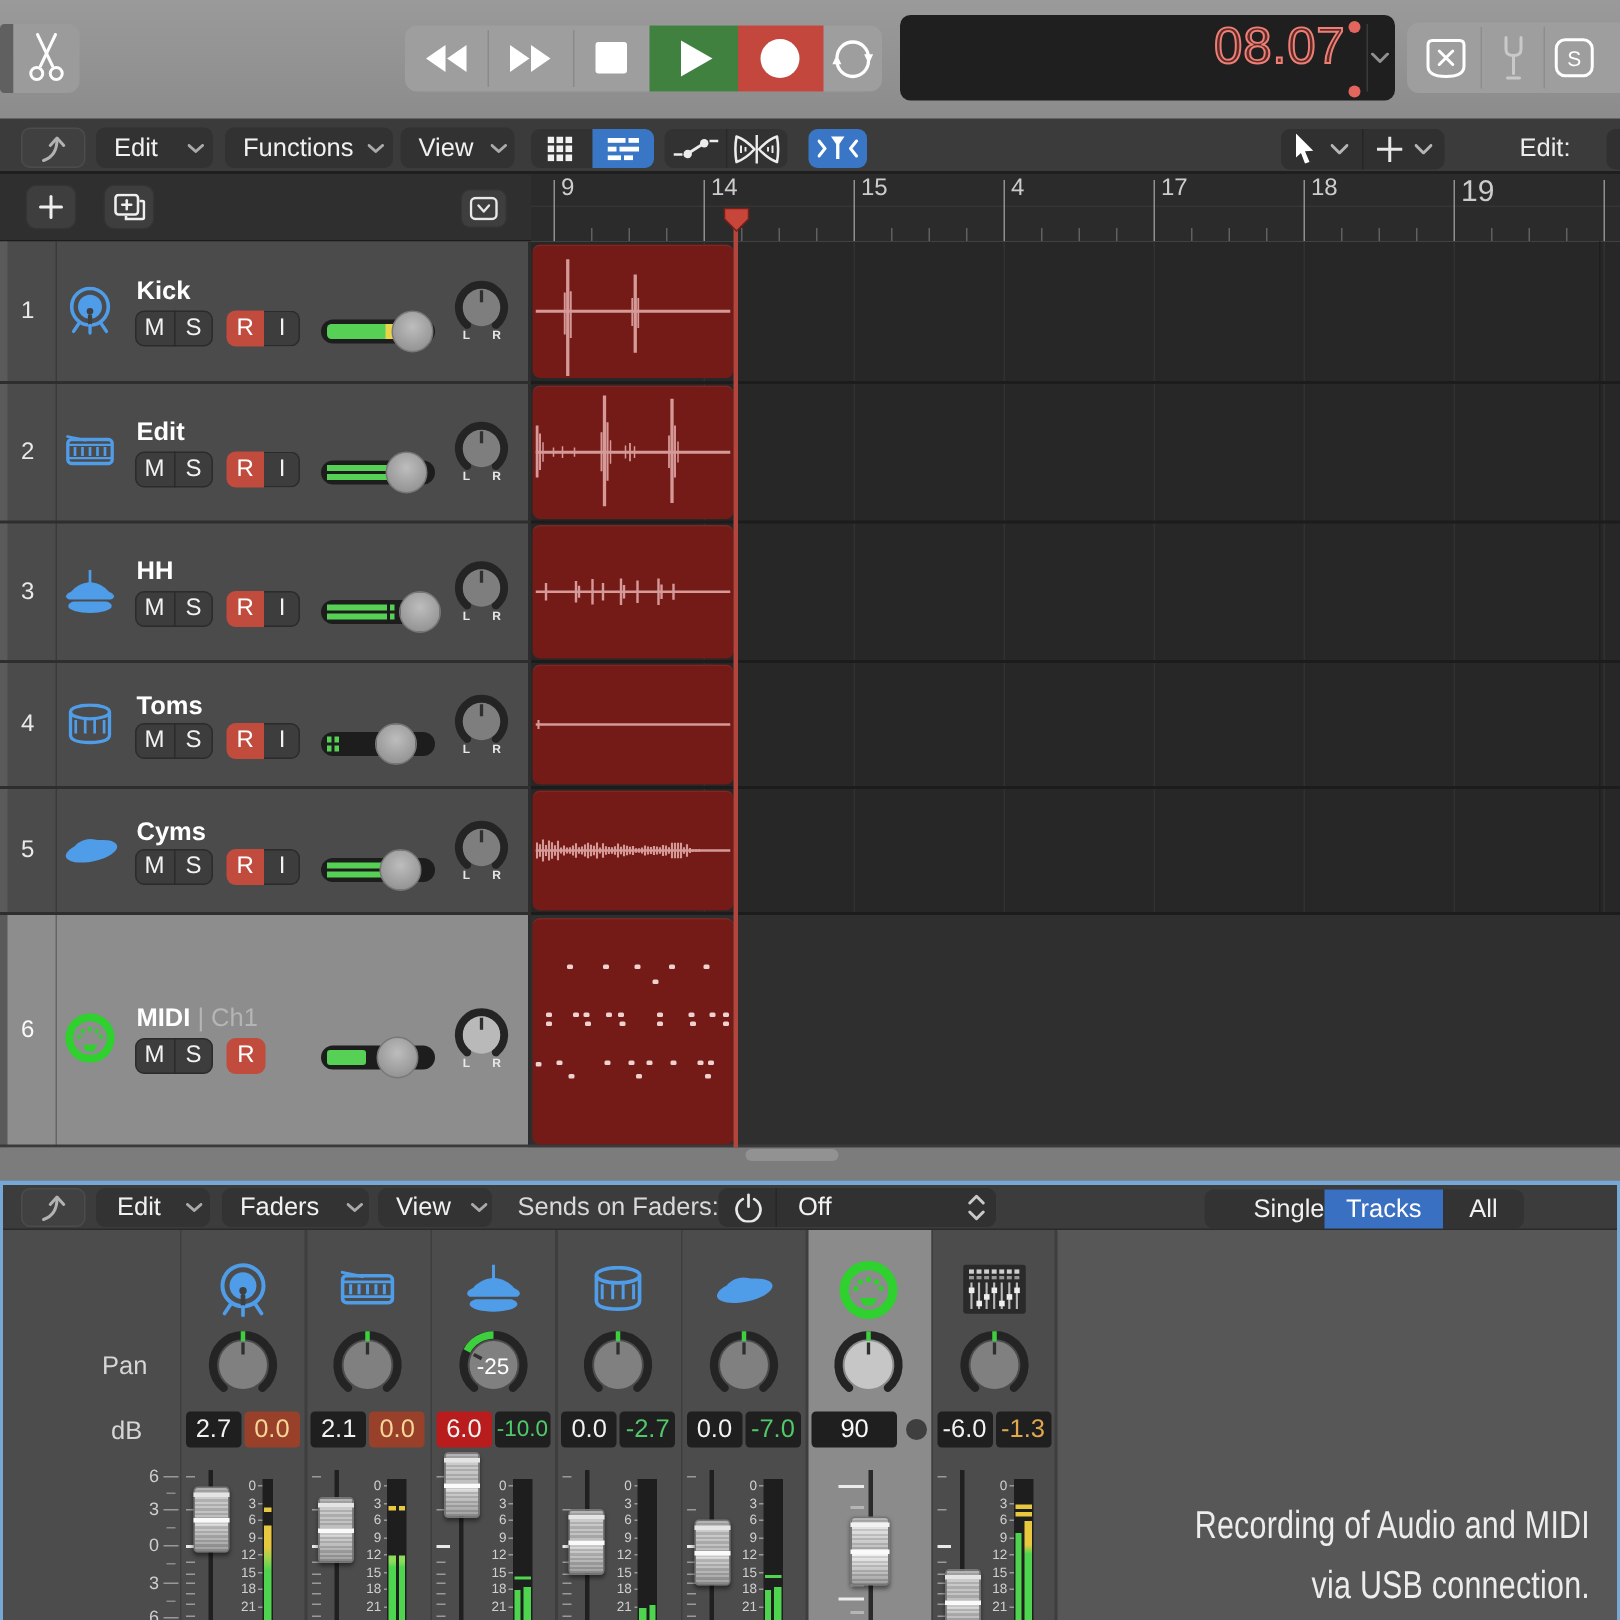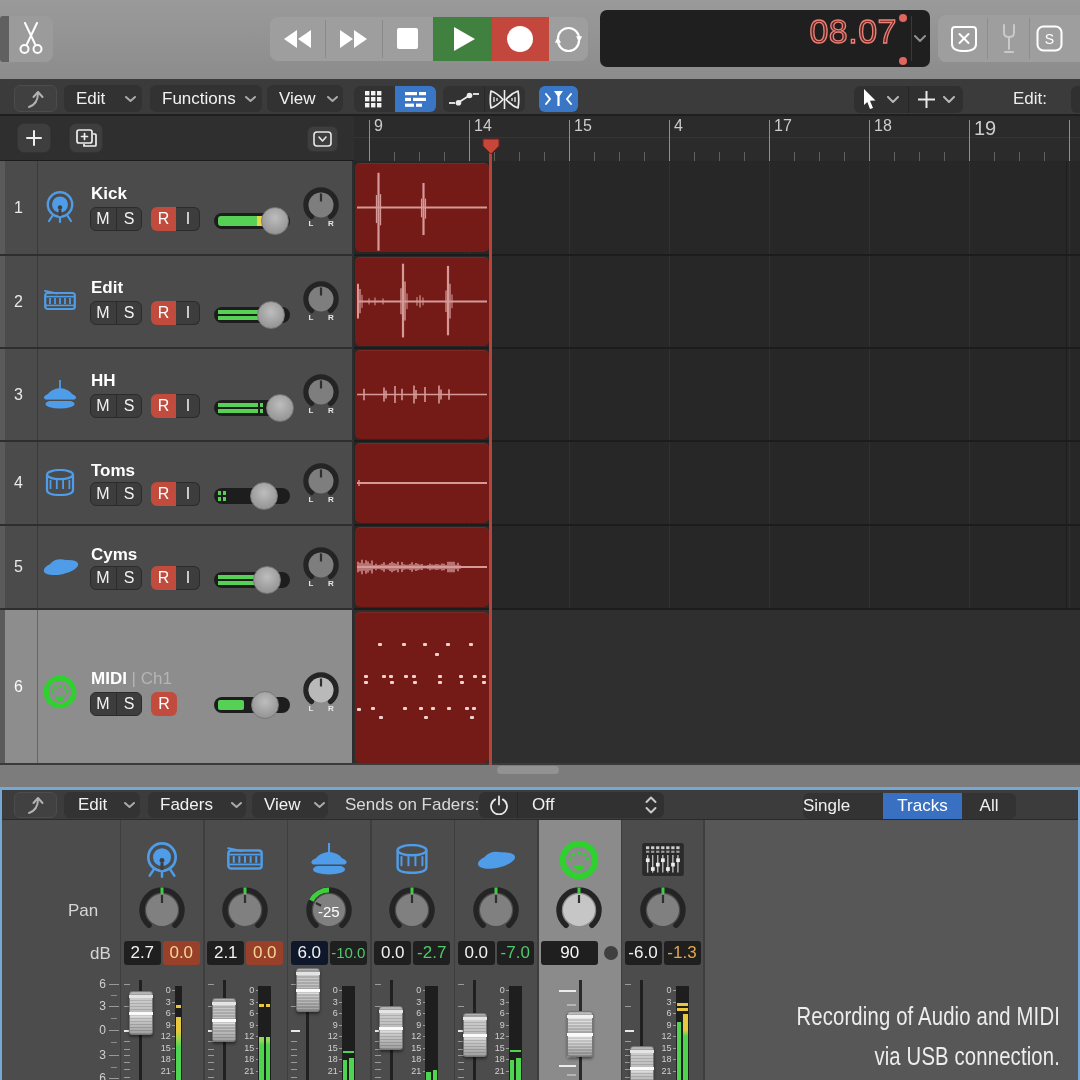--- a/index.html
+++ b/index.html
@@ -642,25 +642,25 @@
 <path d="M6.2 4.4 A8 8 0 1 0 13.8 4.4" fill="none" stroke="#e8e8e8" stroke-width="1.8" stroke-linecap="round"></path>
 <line x1="10" y1="1.5" x2="10" y2="9.5" stroke="#e8e8e8" stroke-width="1.8" stroke-linecap="round"></line>
     </svg>
 <div class="abs" style="left:532px;top:795px;height:20px;line-height:20px;font-size:17px;color:#f1f1f1">Off</div>
 <svg class="abs" style="left:645px;top:796px" width="12" height="18" viewBox="0 0 12 18">
 <polyline points="1.5,6 6,1.5 10.5,6" fill="none" stroke="#c9c9c9" stroke-width="2" stroke-linecap="round" stroke-linejoin="round"></polyline>
 <polyline points="1.5,12 6,16.5 10.5,12" fill="none" stroke="#c9c9c9" stroke-width="2" stroke-linecap="round" stroke-linejoin="round"></polyline>
     </svg>
 <div class="abs" style="left:803px;top:793px;width:213px;height:26px;background:#333333;border-radius:6px"></div>
 <div class="abs" style="left:883px;top:793px;width:79px;height:26px;background:#3a70c2"></div>
-<div class="abs" style="left:803px;top:793px;width:80px;height:26px;line-height:26px;text-align:left;font-size:17px;color:#f1f1f1">Single</div>
+<div class="abs" style="left:803px;top:793px;width:80px;height:26px;line-height:26px;text-align:right;font-size:17px;color:#f1f1f1">Single</div>
 <div class="abs" style="left:883px;top:793px;width:79px;height:26px;line-height:26px;text-align:center;font-size:17px;color:#ffffff">Tracks</div>
 <div class="abs" style="left:962px;top:793px;width:54px;height:26px;line-height:26px;text-align:center;font-size:17px;color:#f1f1f1">All</div>
 <div class="abs" style="left:68px;top:901px;width:42px;text-align:left;font-size:17px;color:#d6d6d6">Pan</div>
-<div class="abs" style="left:90px;top:944px;width:30px;font-size:17px;color:#d6d6d6">dB</div>
+<div class="abs" style="left:74px;top:944px;width:30px;font-size:17px;color:#d6d6d6">dB</div>
 <div class="abs" style="left:88px;top:977px;width:18px;text-align:right;font-size:12px;color:#cfcfcf">6</div>
 <div class="abs" style="left:109px;top:984px;width:10px;height:1px;background:#999999"></div>
 <div class="abs" style="left:88px;top:999px;width:18px;text-align:right;font-size:12px;color:#cfcfcf">3</div>
 <div class="abs" style="left:109px;top:1006px;width:10px;height:1px;background:#999999"></div>
 <div class="abs" style="left:88px;top:1023px;width:18px;text-align:right;font-size:12px;color:#cfcfcf">0</div>
 <div class="abs" style="left:109px;top:1030px;width:10px;height:1px;background:#999999"></div>
 <div class="abs" style="left:88px;top:1048px;width:18px;text-align:right;font-size:12px;color:#cfcfcf">3</div>
 <div class="abs" style="left:109px;top:1055px;width:10px;height:1px;background:#999999"></div>
 <div class="abs" style="left:88px;top:1071px;width:18px;text-align:right;font-size:12px;color:#cfcfcf">6</div>
 <div class="abs" style="left:109px;top:1078px;width:10px;height:1px;background:#999999"></div>
@@ -779,21 +779,21 @@
       <ellipse cx="17" cy="24" rx="14.5" ry="4.6" fill="#4f9ce8"></ellipse>
       <line x1="2" y1="20.3" x2="32" y2="20.3" stroke="#4b4b4b" stroke-width="1.4"></line>
     </svg>
     <svg class="abs" style="left:302.75px;top:884.0px" width="52" height="52" viewBox="0 0 52 52">
       <path d="M 13.1 41.3 A 20.0 20.0 0 1 1 38.9 41.3" fill="none" stroke="#242424" stroke-width="5.5" stroke-linecap="round"></path>
       <path d="M 8.3 16.6 A 20.0 20.0 0 0 1 26.0 6.0" fill="none" stroke="#3ecf3e" stroke-width="5" stroke-linecap="butt"></path>
       <circle cx="26.0" cy="26.0" r="16.0" fill="#808080"></circle>
       <line x1="12.8" y1="19.0" x2="18.1" y2="21.8" stroke="#2f2f2f" stroke-width="2.4"></line>
     </svg>
     <div class="abs" style="left:308.75px;top:903px;width:40px;text-align:center;font-size:15px;color:#ffffff">-25</div>
-<div class="abs" style="left:290.75px;top:941px;width:37px;height:24px;background:#0f172a;border-radius:3px;text-align:center;line-height:24px;font-size:17px;color:#f2f2f2">6.0</div>
+<div class="abs" style="left:290.75px;top:941px;width:37px;height:24px;background:#b91c1c;border-radius:3px;text-align:center;line-height:24px;font-size:17px;color:#f2f2f2">6.0</div>
 <div class="abs" style="left:329.75px;top:941px;width:37px;height:24px;background:#1f1f1f;border-radius:3px;text-align:center;line-height:24px;font-size:15px;color:#4fc96a">-10.0</div>
 <div class="abs" style="left:291px;top:984px;width:6px;height:1px;background:#9a9a9a"></div>
 <div class="abs" style="left:291px;top:1006px;width:6px;height:1px;background:#9a9a9a"></div>
 <div class="abs" style="left:291px;top:1030px;width:9px;height:2px;background:#e8e8e8"></div>
 <div class="abs" style="left:291px;top:1041px;width:6px;height:1px;background:#9a9a9a"></div>
 <div class="abs" style="left:291px;top:1049px;width:6px;height:1px;background:#9a9a9a"></div>
 <div class="abs" style="left:291px;top:1055px;width:6px;height:1px;background:#9a9a9a"></div>
 <div class="abs" style="left:291px;top:1062px;width:6px;height:1px;background:#9a9a9a"></div>
 <div class="abs" style="left:291px;top:1069px;width:6px;height:1px;background:#9a9a9a"></div>
 <div class="abs" style="left:291px;top:1077px;width:6px;height:1px;background:#9a9a9a"></div>

